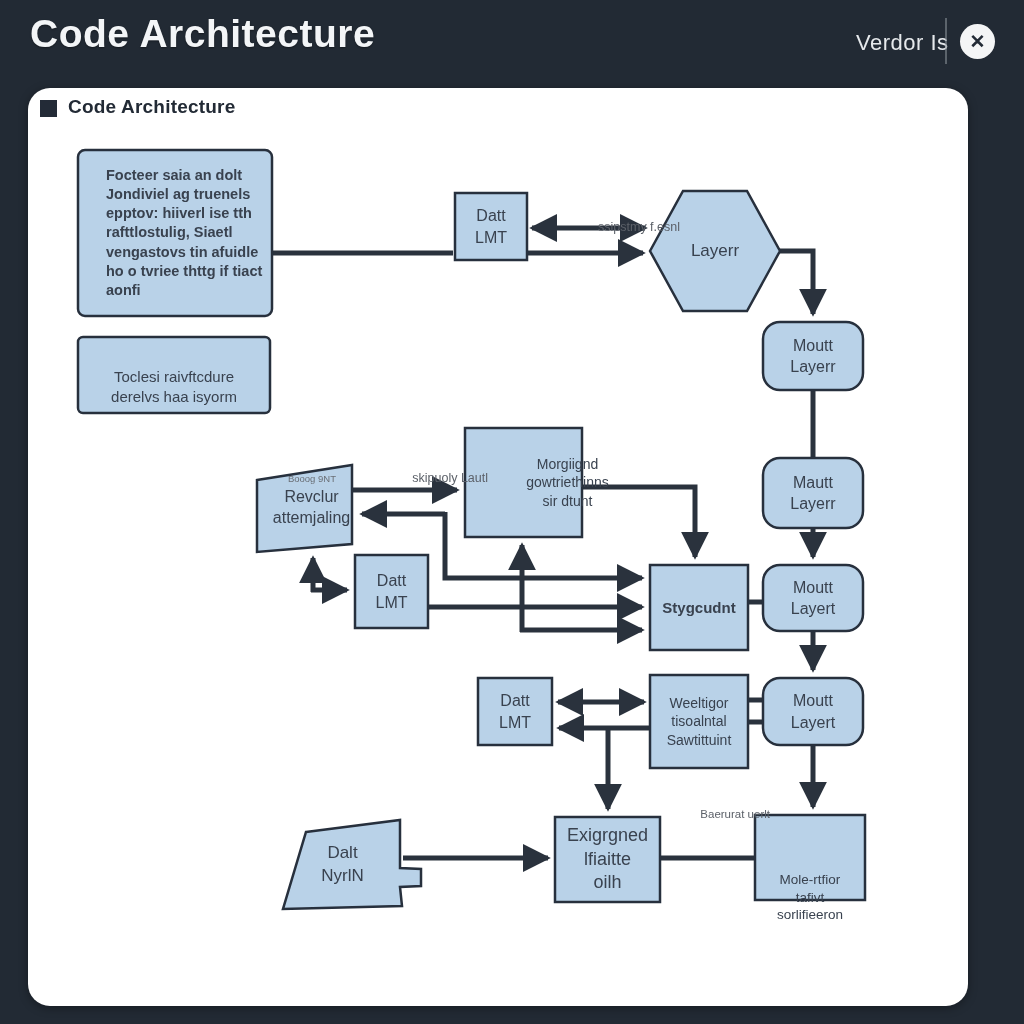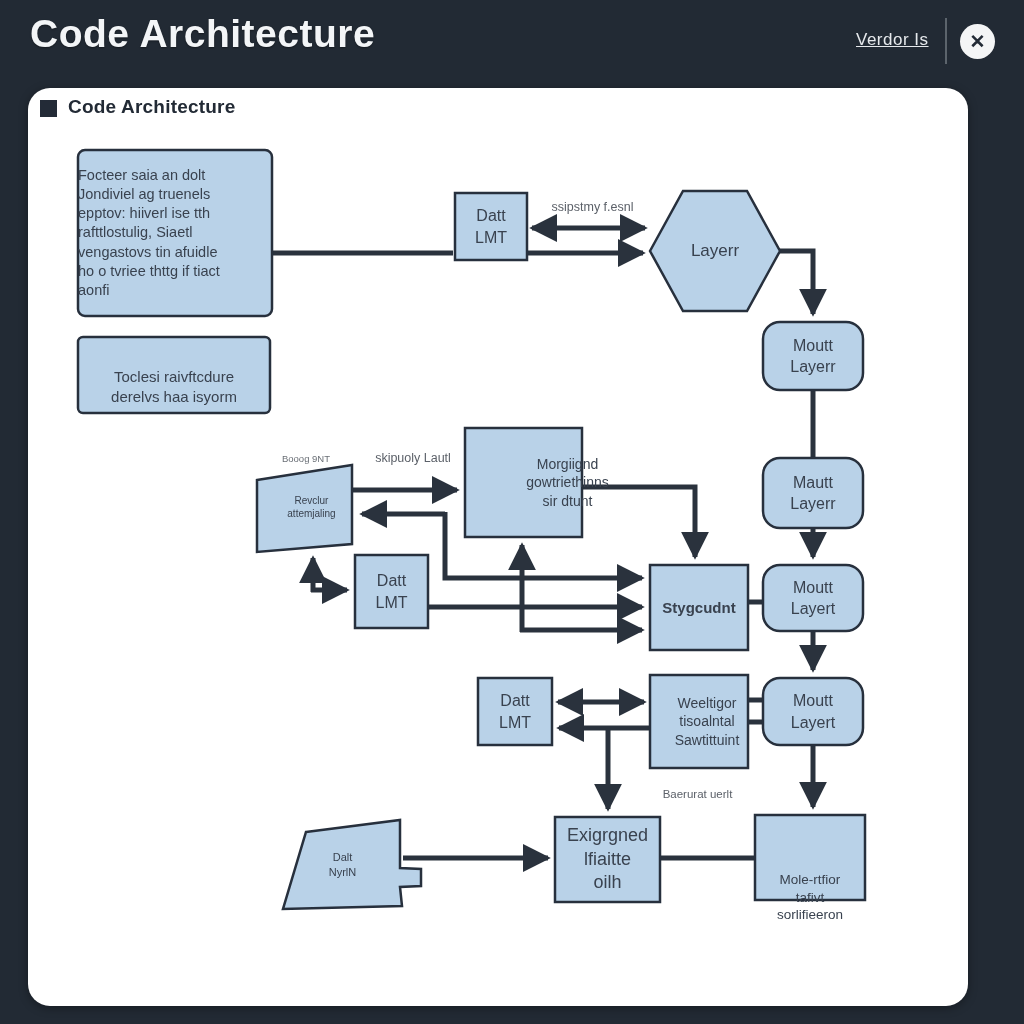--- a/index.html
+++ b/index.html
@@ -7,42 +7,42 @@
     width:1024px;height:1024px;position:relative;overflow:hidden;
     background:#222a34;
     font-family:"Liberation Sans",sans-serif;
   }
   .abs{position:absolute;}
   
   .app-title{
     left:30px;top:12px;font-size:39px;font-weight:bold;color:#f3f5f7;
     letter-spacing:0.5px;text-shadow:0 1px 2px rgba(0,0,0,.4);
   }
-  .menu-label{left:856px;top:30px;font-size:17px;color:#e6e9ec;letter-spacing:0.5px;cursor:pointer;text-decoration:underline;}
+  .menu-label{left:856px;top:30px;font-size:22px;color:#e6e9ec;letter-spacing:0.5px;cursor:pointer;}
   .header-divider{left:945px;top:18px;width:2px;height:46px;background:#8d939b;opacity:.55;}
   .close-btn{
     left:960px;top:24px;width:35px;height:35px;border-radius:50%;
     background:#f4f5f6;display:flex;align-items:center;justify-content:center;cursor:pointer;
   }
   .close-btn span{font-size:19px;font-weight:bold;color:#232b36;line-height:1;}
   
   .card{
     left:28px;top:88px;width:940px;height:918px;background:#ffffff;
     border-radius:22px;box-shadow:0 2px 10px rgba(0,0,0,.35);
   }
   .card-title-marker{left:40px;top:100px;width:17px;height:17px;background:#232b37;}
   .card-title{left:68px;top:96px;font-size:19px;font-weight:bold;color:#222a35;letter-spacing:0.2px;}
   
   .node-label{
     position:absolute;display:flex;align-items:center;justify-content:center;
     text-align:center;white-space:pre-line;color:#39424f;line-height:1.32;
     pointer-events:none;
   }
-  .note-label{justify-content:flex-start;align-items:center;text-align:left;box-sizing:border-box;}
-  .edge-label{position:absolute;color:#5c6169;text-align:center;white-space:pre-line;pointer-events:none;}
+  .note-label{justify-content:flex-start;align-items:center;text-align:left;padding-left:28px;box-sizing:border-box;font-weight:bold;}
+  .edge-label{position:absolute;color:#5c6169;text-align:right;white-space:pre-line;pointer-events:none;margin-top:20px;}
   svg{position:absolute;left:0;top:0;}
 </style>
 </head>
 <body>
 
 <div class="abs app-title">Code Architecture</div>
 <div class="abs menu-label">Verdor Is</div>
 <div class="abs header-divider"></div>
 <div class="abs close-btn">
   <span>✕</span>
@@ -136,34 +136,34 @@
 LMT</div>
 <div class="node-label" style="left:650px;top:191px;width:130px;height:120px;font-size:17px;">Layerr</div>
 <div class="node-label" style="left:763px;top:322px;width:100px;height:68px;font-size:16px;">Moutt
 Layerr</div>
 <div class="node-label" style="left:763px;top:458px;width:100px;height:70px;font-size:16px;">Mautt
 Layerr</div>
 <div class="node-label" style="left:763px;top:565px;width:100px;height:66px;font-size:16px;">Moutt
 Layert</div>
 <div class="node-label" style="left:763px;top:678px;width:100px;height:67px;font-size:16px;">Moutt
 Layert</div>
-<div class="node-label" style="left:257px;top:465px;width:109px;height:84px;font-size:10px;text-align:center;">Revclur
+<div class="node-label" style="left:257px;top:465px;width:109px;height:84px;font-size:16px;text-align:center;">Revclur
 attemjaling</div>
 <div class="node-label" style="left:465px;top:428px;width:117px;height:109px;font-size:14px;padding-left:44px;">Morgiignd
 gowtriethinns
 sir dtunt</div>
 <div class="node-label" style="left:355px;top:555px;width:73px;height:73px;font-size:16px;">Datt
 LMT</div>
 <div class="node-label" style="left:650px;top:565px;width:98px;height:85px;font-size:15px;font-weight:bold;">Stygcudnt</div>
 <div class="node-label" style="left:478px;top:678px;width:74px;height:67px;font-size:16px;">Datt
 LMT</div>
-<div class="node-label" style="left:650px;top:675px;width:98px;height:93px;font-size:14px;margin-left:8px;">Weeltigor
+<div class="node-label" style="left:650px;top:675px;width:98px;height:93px;font-size:14px;">Weeltigor
 tisoalntal
 Sawtittuint</div>
-<div class="node-label" style="left:284px;top:822px;width:117px;height:85px;font-size:11px;">Dalt
+<div class="node-label" style="left:284px;top:822px;width:117px;height:85px;font-size:17px;">Dalt
 NyrlN</div>
 <div class="node-label" style="left:555px;top:817px;width:105px;height:85px;font-size:18px;">Exigrgned
 lfiaitte
 oilh</div>
 <div class="node-label" style="left:755px;top:815px;width:110px;height:85px;font-size:13.5px;margin-top:40px;">Mole-rtfior
 tafivt
 sorlifieeron</div>
 
 <div class="edge-label" style="left:505px;top:200px;width:175px;font-size:12.5px;">ssipstmy f.esnl</div>
 <div class="edge-label" style="left:276px;top:453px;width:60px;font-size:9.5px;color:#6a6f76;">Booog 9NT</div>

